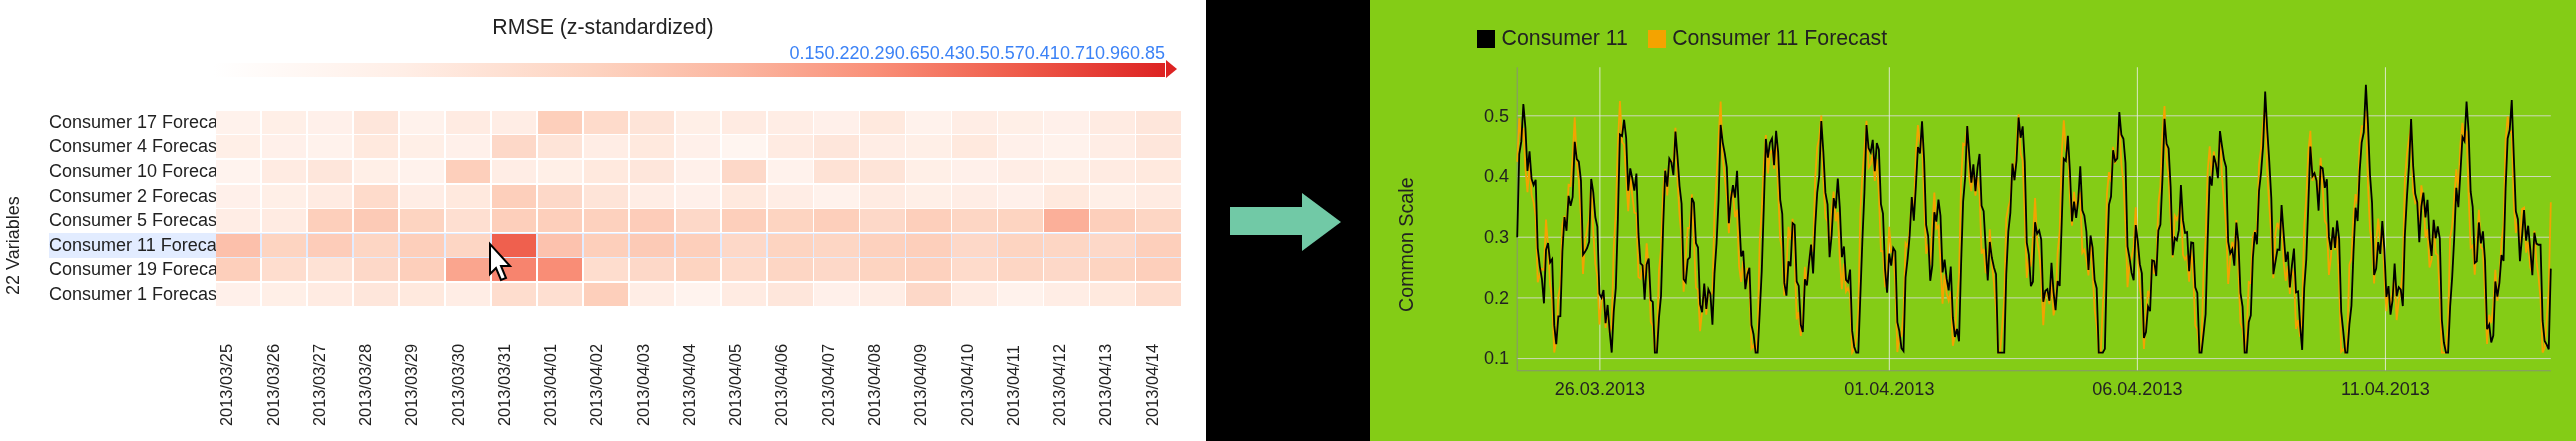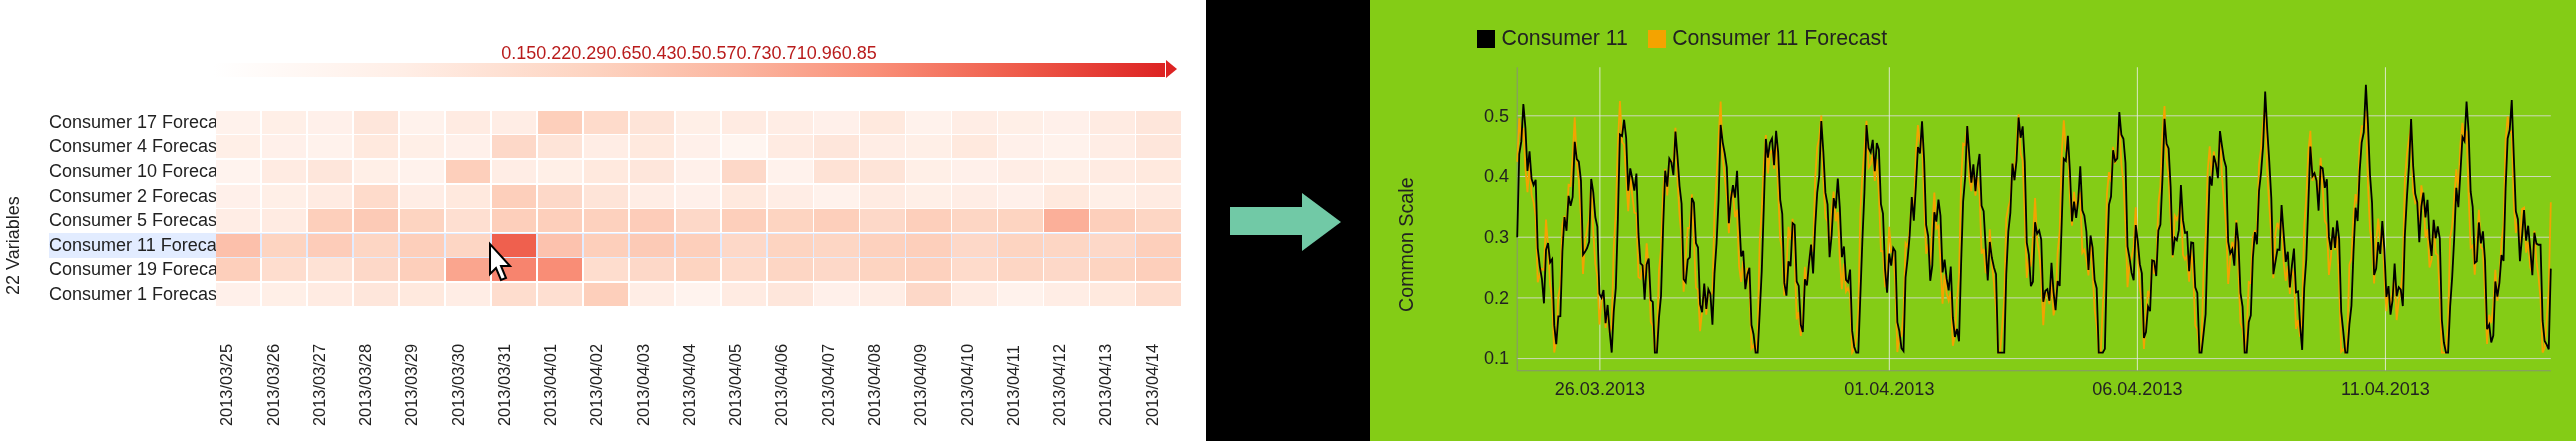--- a/index.html
+++ b/index.html
@@ -9,21 +9,21 @@
   .arrow-area{position:absolute;left:1206px;top:0;width:163px;height:442px;display:flex;align-items:center;justify-content:center}
   .arrow{position:relative;width:115px;height:57px}
   .arrow-bar{position:absolute;left:0;top:14.8px;width:74px;height:28px;background:#71c9a6}
   .arrow-head{position:absolute;left:72px;top:0;width:0;height:0;border-top:29px solid transparent;border-bottom:29px solid transparent;border-left:39px solid #71c9a6}
 
   
   .hm-title{position:absolute;left:0;right:0;top:14.8px;text-align:center;font-size:21.3px;color:#222}
   .hm-scale{position:absolute;left:213px;right:24.6px;top:43px;height:46px}
   .hm-bar{position:absolute;left:0;right:16.4px;top:19.7px;height:14.8px;background:linear-gradient(90deg,#ffffff 0%,#ffeee6 20%,#fdd3c0 40%,#fbb6a0 55%,#f98e77 70%,#ee5a49 85%,#dd2323 100%)}
   .hm-bar-arrow{position:absolute;right:4.9px;top:17px;width:0;height:0;border-top:9.8px solid transparent;border-bottom:9.8px solid transparent;border-left:11.5px solid #dd2323}
-  .hm-ticks{position:absolute;left:0;right:16.4px;top:0;height:18px;display:flex;justify-content:center;font-size:18px;color:#b91c1c}
+  .hm-ticks{position:absolute;left:0;right:16.4px;top:0;height:18px;display:flex;justify-content:flex-end;font-size:18px;color:#3b82f6}
   .hm-rows{position:absolute;left:49px;top:110px;right:24.6px}
   .hm-yaxis{position:absolute;left:3.3px;top:123px;font-size:18px;color:#222;transform:rotate(-90deg);transform-origin:left top;white-space:nowrap}
   .hm-row{display:flex;align-items:center;height:24.6px}
   .hm-row.sel{background:#e2ecff}
   .hm-row-label{width:161px;text-align:right;padding-right:4.9px;font-size:18px;color:#222;white-space:nowrap}
   .hm-cell{height:23px;flex:1;margin:0.8px 0.8px}
   .hm-xlabels{position:absolute;left:49px;top:336px;right:24.6px;height:90px}
   .hm-xlabel{position:absolute;bottom:0;font-size:16.4px;color:#222;transform:rotate(-90deg);transform-origin:left bottom;white-space:nowrap}
   .cursor{position:absolute;pointer-events:none}
   .cursor svg{width:48px;height:48px}
@@ -33,31 +33,32 @@
   .legend-sw{display:inline-block;width:18px;height:18px;vertical-align:middle;margin-right:6.6px}
   .line-yaxis{position:absolute;left:24.6px;top:148px;font-size:19.7px;color:#222;transform:rotate(-90deg);transform-origin:left top;white-space:nowrap}
   .line-svg{position:absolute;left:98px;top:59px}
 </style>
 </head>
 <body>
 
 <div class="wrap">
 
   <div class="left-panel">
+    <div class="hm-title">RMSE (z-standardized)</div>
 
     <div class="hm-scale">
       <div class="hm-ticks" id="hm-ticks">
           <span>0.15</span>
           <span>0.22</span>
           <span>0.29</span>
           <span>0.65</span>
           <span>0.43</span>
           <span>0.5</span>
           <span>0.57</span>
-          <span>0.73</span>
+          <span>0.41</span>
           <span>0.71</span>
           <span>0.96</span>
           <span>0.85</span>
         </div>
       <div class="hm-bar"></div>
       <div class="hm-bar-arrow"></div>
     </div>
 
     <div class="hm-yaxis" style="top:295px">22 Variables</div>
 

